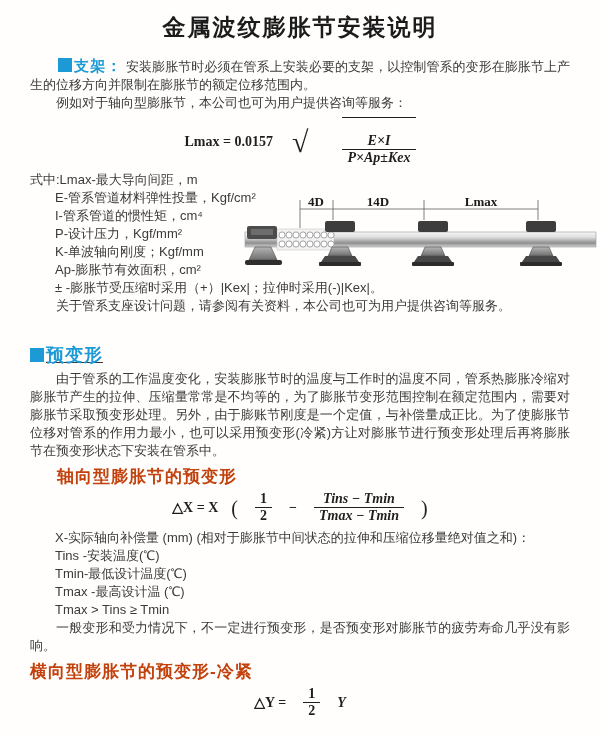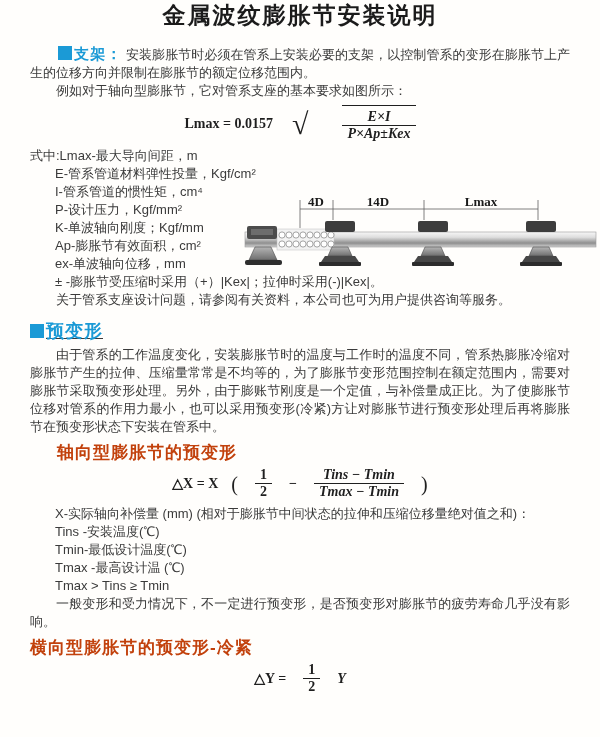--- a/index.html
+++ b/index.html
@@ -5,21 +5,21 @@
   html,body{margin:0;padding:0;background:#ffffff;}
   .page{
     position:relative;
     width:600px;height:737px;
     background:#fffefc;
     overflow:hidden;
     font-family:"Liberation Sans",sans-serif;
     color:#3a3a3a;
   }
   .title{
-    padding-top:0;
+    padding-top:12px;
     text-align:center;
     font-size:23px;
     font-weight:bold;
     color:#1b1b1b;
     letter-spacing:2px;
   }
   .content{
     padding:0 30px;
     font-size:13px;
     line-height:18px;
@@ -47,28 +47,28 @@
     font-weight:bold;color:#1f1f1f;font-size:14px;
     margin:5px 0;
     text-align:center;
     gap:13px;
   }
   .frac{display:inline-flex;flex-direction:column;line-height:1.15;text-align:center;}
   .frac .num{padding:0 5px;}
   .frac .den{border-top:1px solid #1f1f1f;padding:0 5px;}
   .f-var{font-style:italic;}
   .sqrt-sign{font-size:30px;font-weight:normal;line-height:0.85;margin:0 -3px 0 6px;}
-  .sqrt-body{border-top:1.5px solid #1f1f1f;padding-top:2px;margin-left:24px;}
+  .sqrt-body{border-top:1.5px solid #1f1f1f;padding-top:14px;margin-left:24px;}
   .paren{font-size:20px;font-weight:normal;line-height:1;}
   .f-gap{margin:0 4px;}
   
   .def-line{white-space:nowrap;}
   .def-indent{padding-left:25px;}
   
-  .section-head{margin-top:13px;margin-bottom:4px;text-decoration:underline;}
+  .section-head{margin-top:31px;margin-bottom:4px;text-decoration:underline;}
   .section-head .sec-label{font-size:18px;}
   .subhead{
     color:#c2410c;
     font-size:17px;
     font-weight:bold;
     letter-spacing:1px;
     margin:8px 0 4px 0;
   }
   .subhead.indented{margin-left:27px;}
   
@@ -87,41 +87,40 @@
 </head>
 <body>
 
 <div class="page">
 
   <div class="title">金属波纹膨胀节安装说明</div>
 
   <div class="content">
 
     <p class="lead-para"><span class="sq"></span><span class="sec-label">支架：</span> <span>安装膨胀节时必须在管系上安装必要的支架，以控制管系的变形在膨胀节上产生的位移方向并限制在膨胀节的额定位移范围内。</span></p>
-    <p class="para">例如对于轴向型膨胀节，它对管系支座的基本要求如图所示：</p>
+    <p class="para">例如对于轴向型膨胀节，本公司也可为用户提供咨询等服务：</p>
 
     <div class="formula">
       <span>Lmax = 0.0157</span>
       <span class="sqrt-sign">√</span>
       <span class="sqrt-body">
         <span class="frac">
           <span class="num f-var">E×I</span>
           <span class="den f-var">P×Ap±Kex</span>
         </span>
       </span>
     </div>
 
     <div class="def-block">
       <div class="def-line">式中:Lmax-最大导向间距，m</div>
       <div class="def-line def-indent">E-管系管道材料弹性投量，Kgf/cm²</div>
       <div class="def-line def-indent">I-管系管道的惯性矩，cm⁴</div>
       <div class="def-line def-indent">P-设计压力，Kgf/mm²</div>
       <div class="def-line def-indent">K-单波轴向刚度；Kgf/mm</div>
       <div class="def-line def-indent">Ap-膨胀节有效面积，cm²</div>
-      <div class="def-line def-indent">ex-单波轴向位移，mm</div>
       <div class="def-line def-indent">± -膨胀节受压缩时采用（+）|Kex|；拉伸时采用(-)|Kex|。</div>
     </div>
     <p class="para">关于管系支座设计问题，请参阅有关资料，本公司也可为用户提供咨询等服务。</p>
 
     <div class="section-head"><span class="sq"></span><span class="sec-label">预变形</span></div>
     <p class="para">由于管系的工作温度变化，安装膨胀节时的温度与工作时的温度不同，管系热膨胀冷缩对膨胀节产生的拉伸、压缩量常常是不均等的，为了膨胀节变形范围控制在额定范围内，需要对膨胀节采取预变形处理。另外，由于膨账节刚度是一个定值，与补偿量成正比。为了使膨胀节位移对管系的作用力最小，也可以采用预变形(冷紧)方让对膨胀节进行预变形处理后再将膨胀节在预变形状态下安装在管系中。</p>
 
     <div class="subhead indented">轴向型膨胀节的预变形</div>
 
     <div class="formula">

